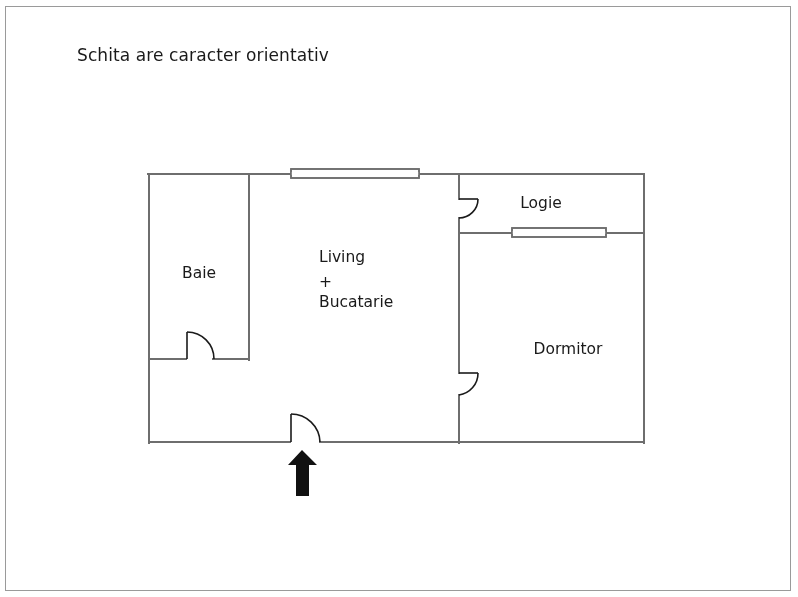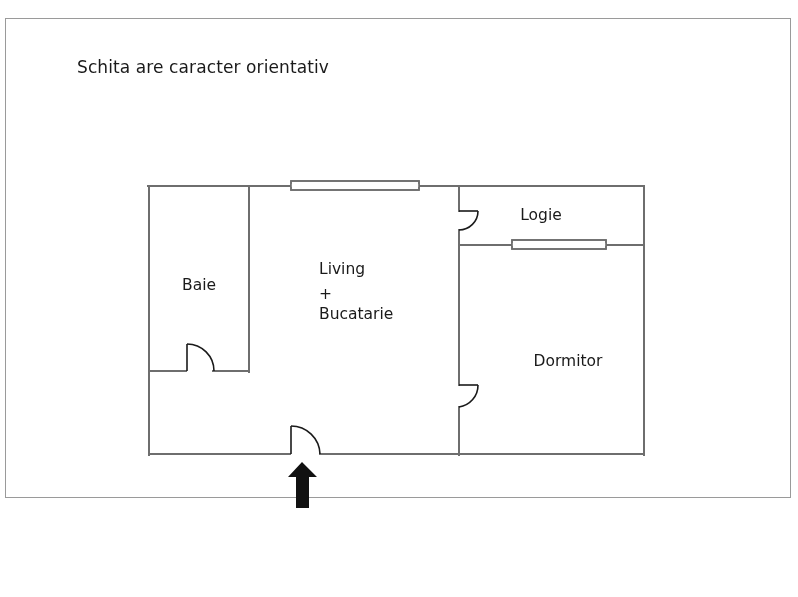--- a/index.html
+++ b/index.html
@@ -11,23 +11,23 @@
   body {
     width: 798px;
     height: 597px;
     font-family: "DejaVu Sans", "Liberation Sans", sans-serif;
     position: relative;
     overflow: hidden;
   }
   #page-frame {
     position: absolute;
     left: 5px;
-    top: 18px;
+    top: 6px;
     width: 786px;
-    height: 480px;
+    height: 585px;
     border: 1px solid #9a9a9a;
     box-sizing: border-box;
     background: #ffffff;
   }
   #plan-title {
     position: absolute;
     left: 71px;
     top: 38px;
     font-size: 17px;
     color: #1a1a1a;

